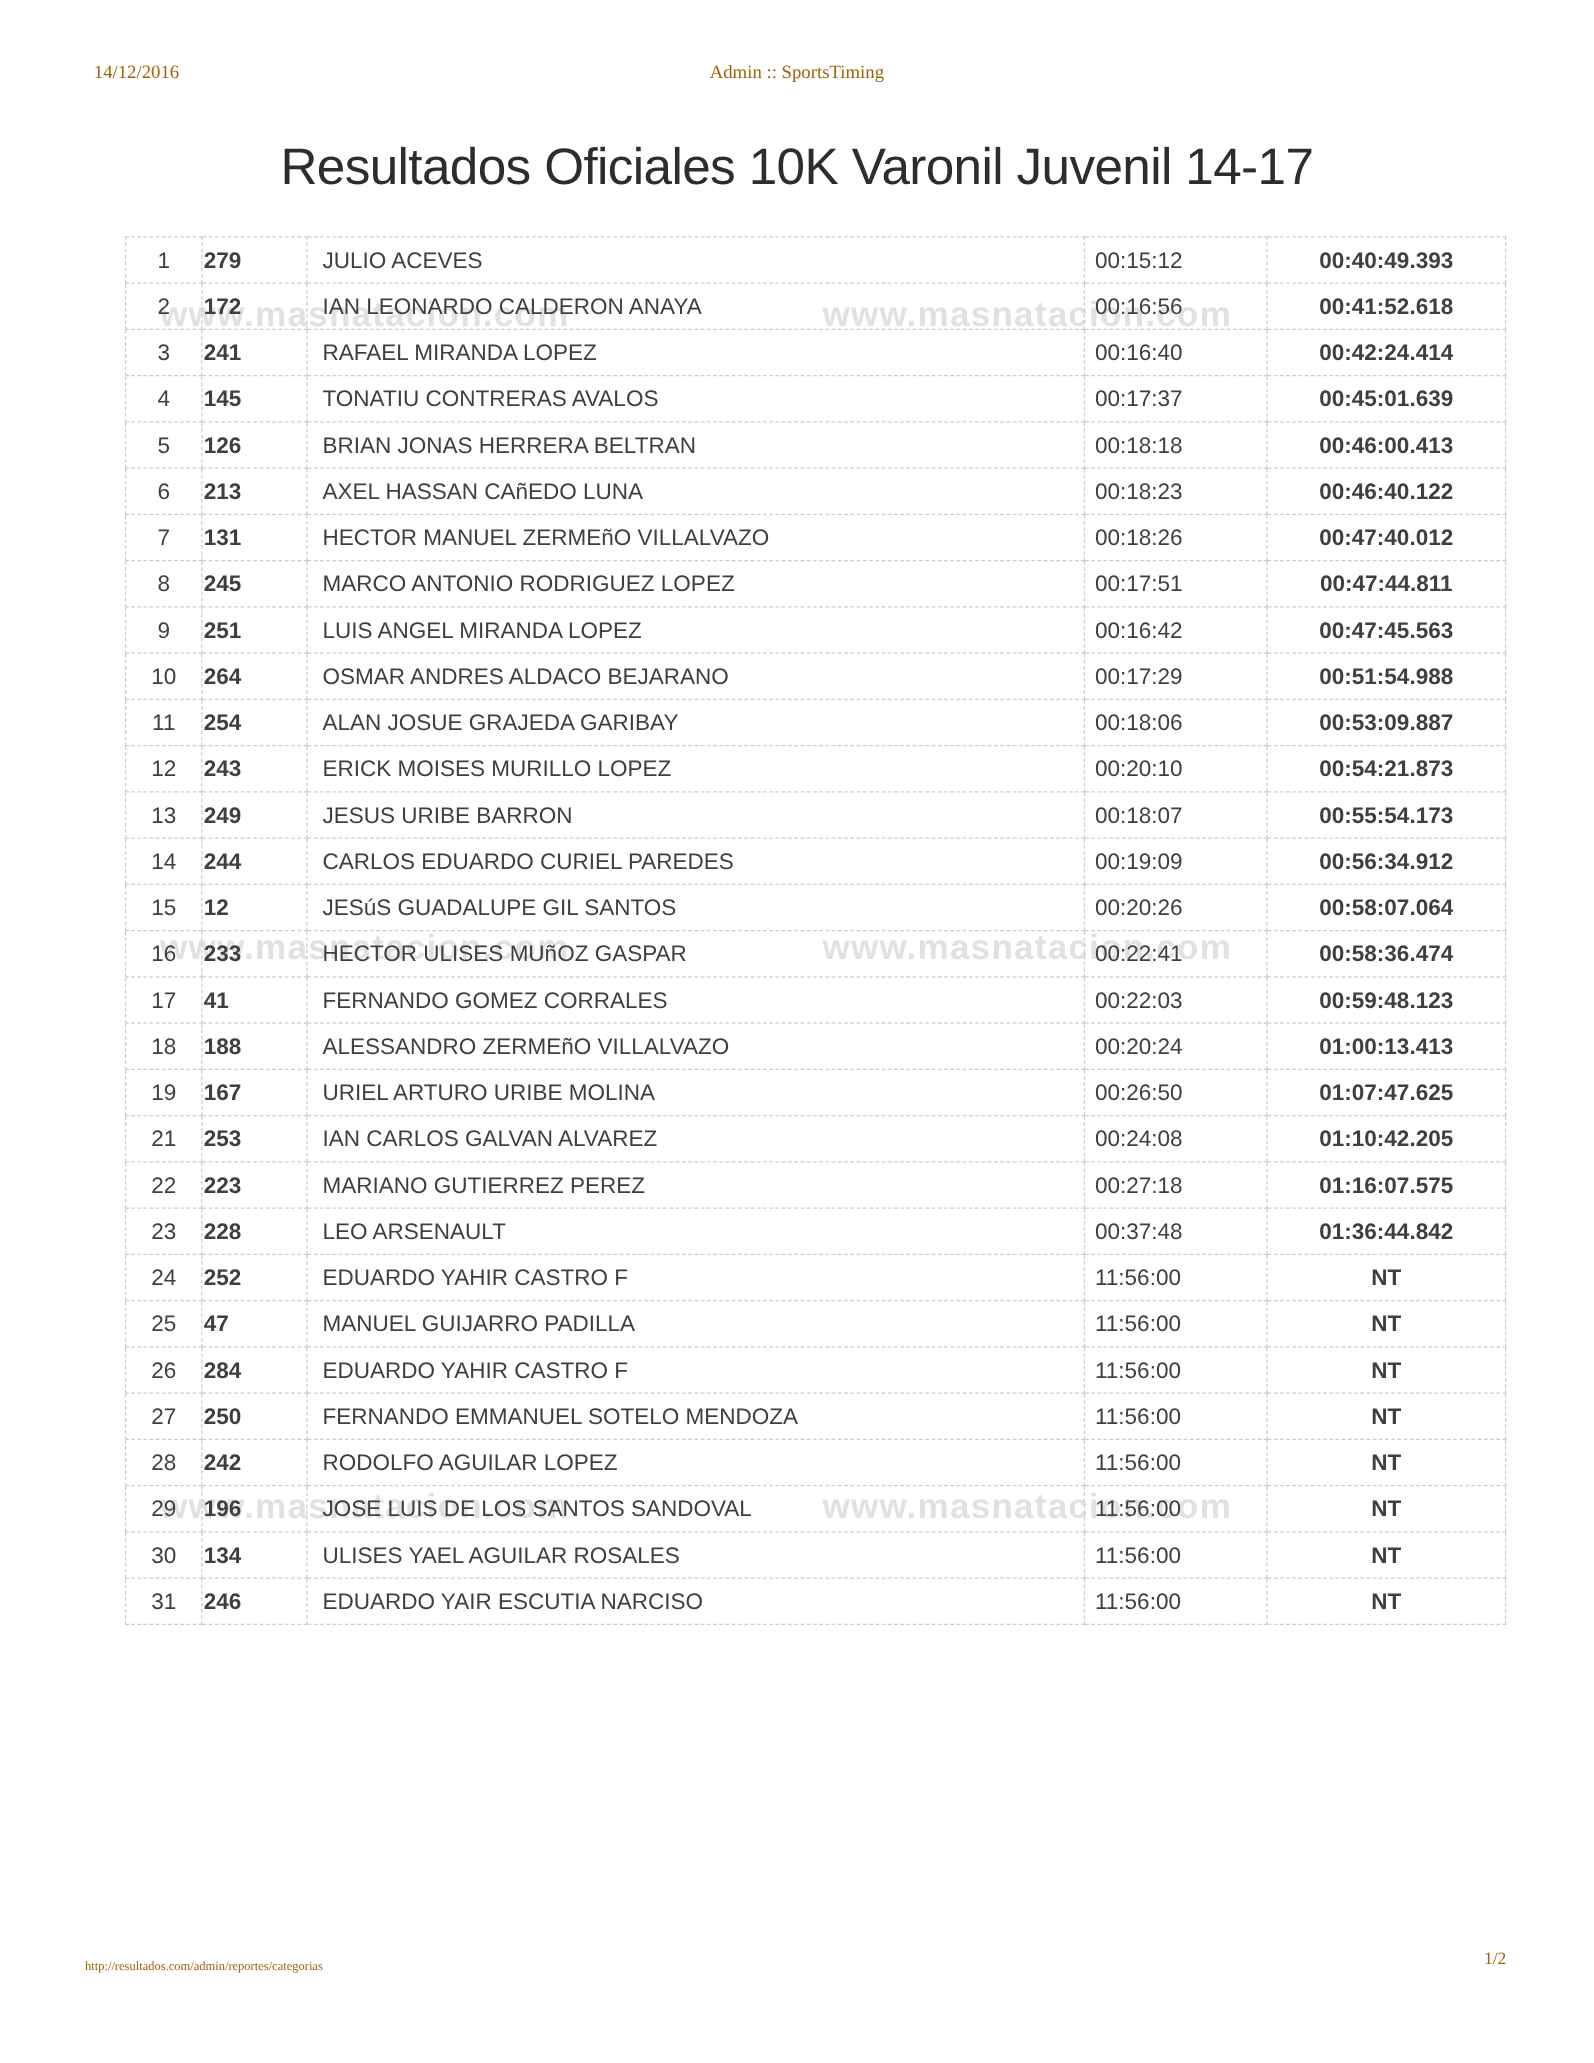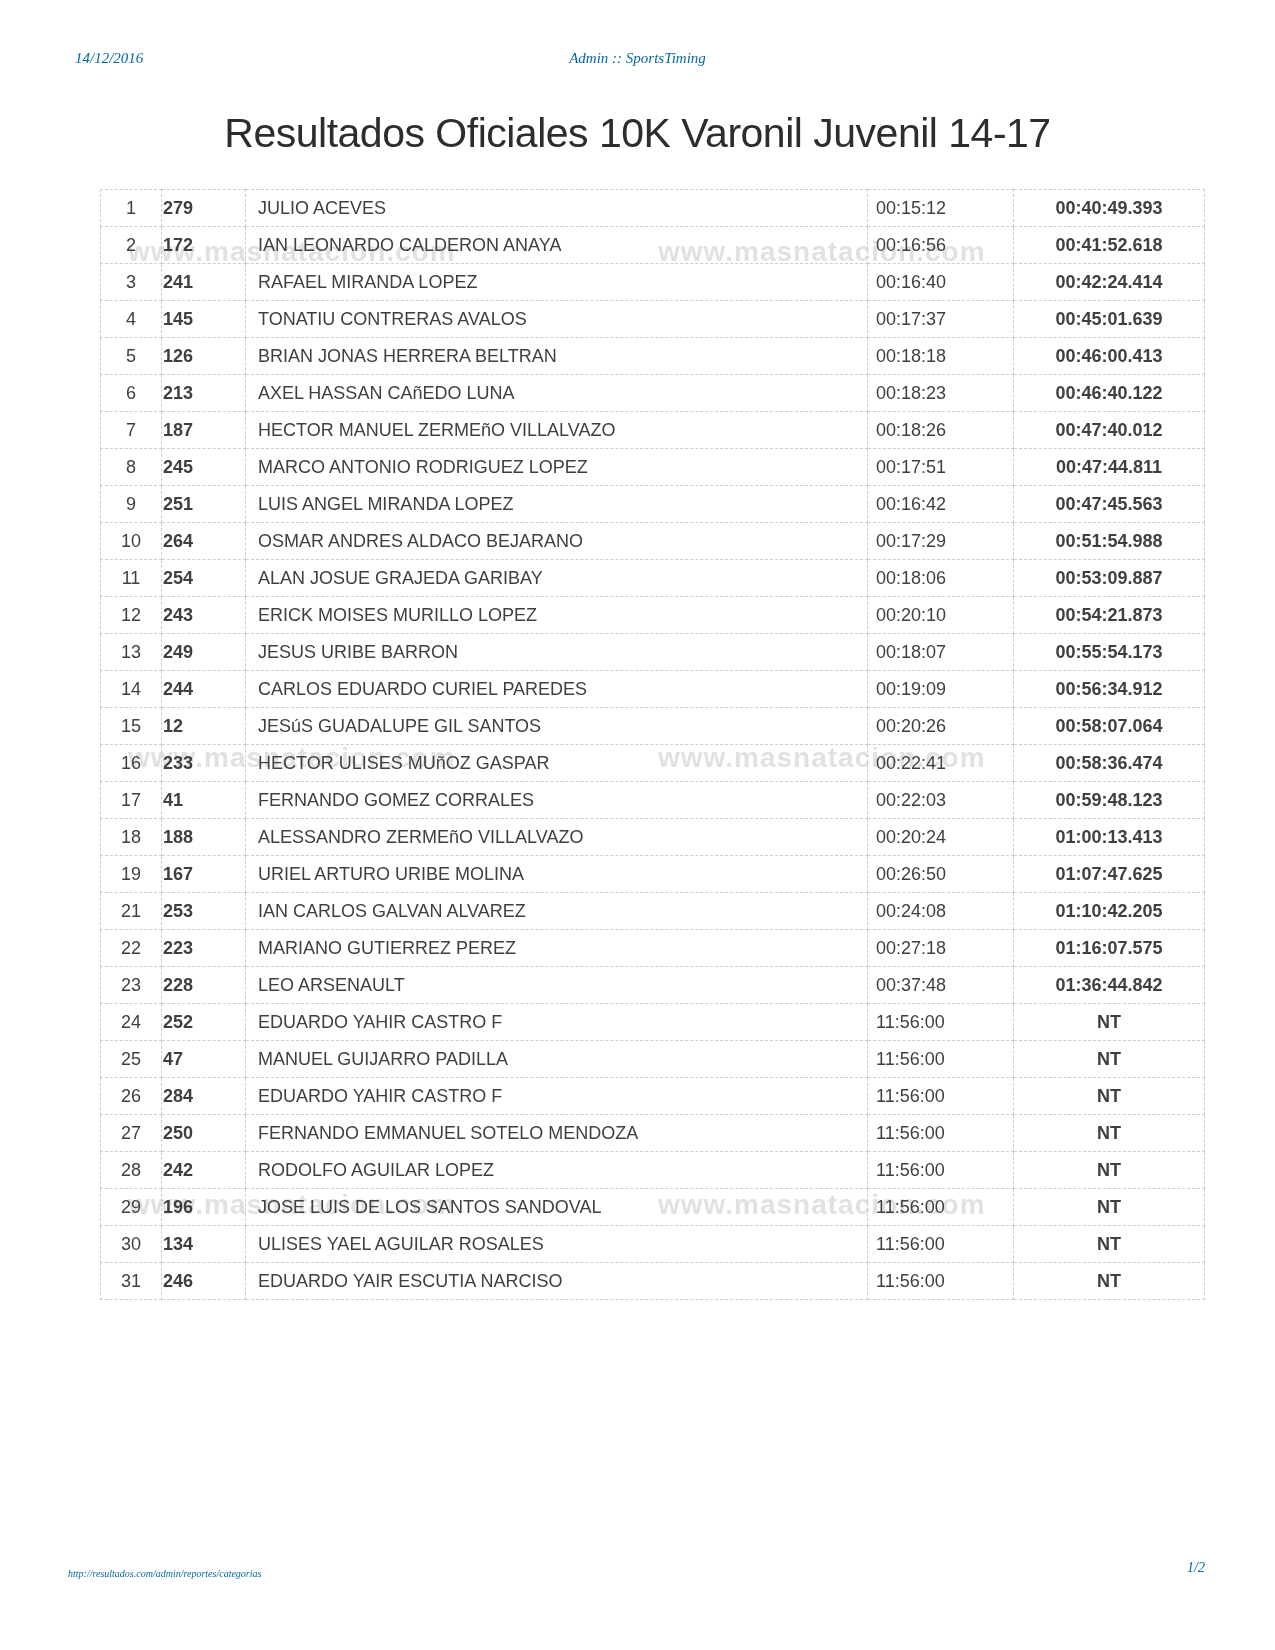--- a/index.html
+++ b/index.html
@@ -7,21 +7,21 @@
     position:relative;
     width:1275px;height:1650px;
     background:#ffffff;
     font-family:"Liberation Sans","DejaVu Sans",sans-serif;
     overflow:hidden;
   }
   
   .print-meta{
     position:absolute;
     font-family:"Liberation Serif","DejaVu Serif",serif;
-    font-size:15px;color:#0369a1;font-style:italic;
+    font-size:15px;color:#a16207;
   }
   .print-date{left:75px;top:50px;}
   .print-title{left:0;right:0;top:50px;text-align:center;}
   .print-url{left:68px;top:1568px;font-size:10px;}
   .print-page{right:70px;top:1560px;font-size:14px;}
 
   
   .report-title{
     position:absolute;left:0;right:0;top:98px;
     text-align:center;
@@ -122,21 +122,21 @@
     </tr>
         <tr>
       <td class="col-pos">6</td>
       <td class="col-bib">213</td>
       <td class="col-name">AXEL HASSAN CAñEDO LUNA</td>
       <td class="col-split">00:18:23</td>
       <td class="col-time">00:46:40.122</td>
     </tr>
         <tr>
       <td class="col-pos">7</td>
-      <td class="col-bib">187</td>
+      <td class="col-bib">131</td>
       <td class="col-name">HECTOR MANUEL ZERMEñO VILLALVAZO</td>
       <td class="col-split">00:18:26</td>
       <td class="col-time">00:47:40.012</td>
     </tr>
         <tr>
       <td class="col-pos">8</td>
       <td class="col-bib">245</td>
       <td class="col-name">MARCO ANTONIO RODRIGUEZ LOPEZ</td>
       <td class="col-split">00:17:51</td>
       <td class="col-time">00:47:44.811</td>

